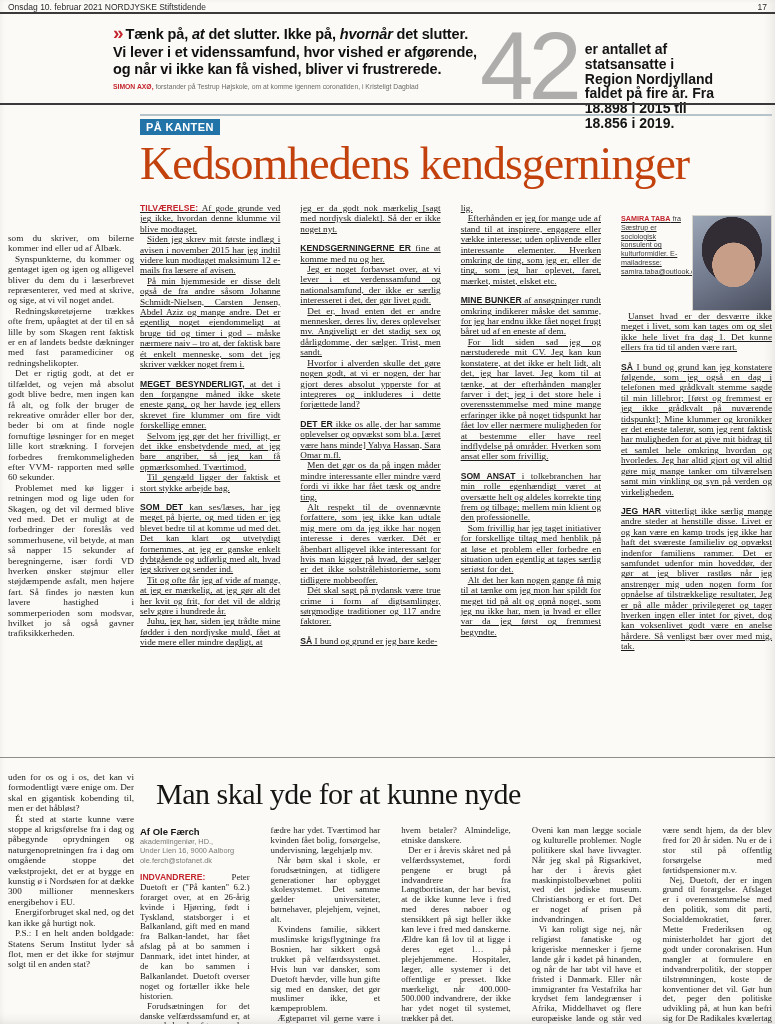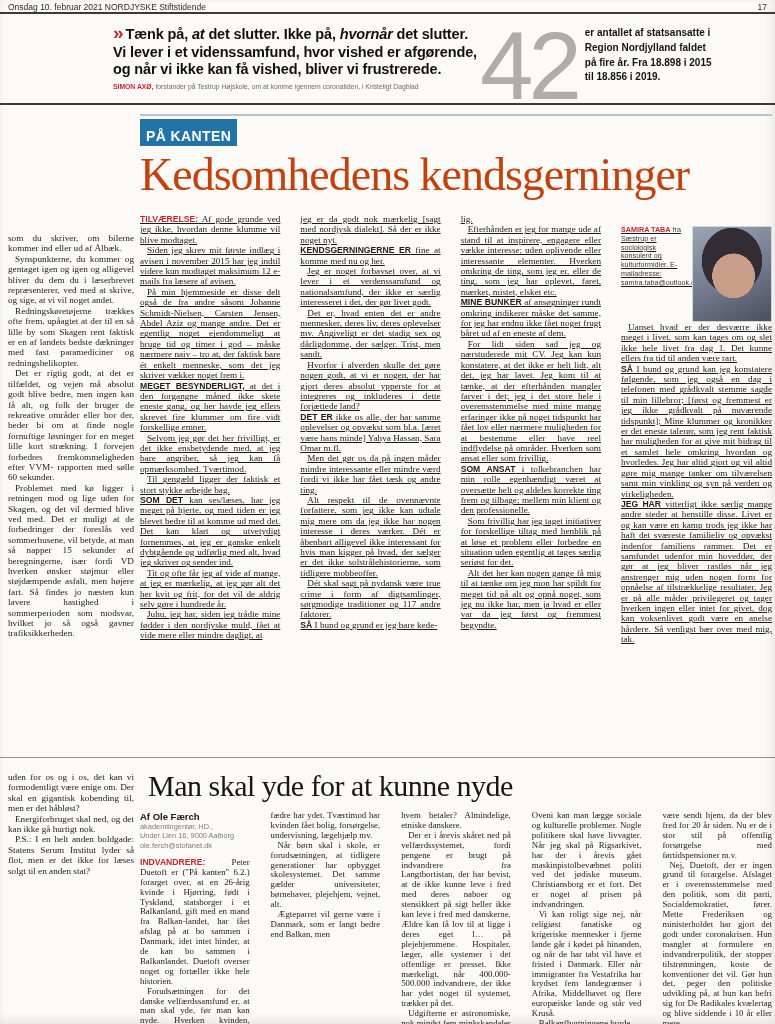--- a/index.html
+++ b/index.html
@@ -20,59 +20,59 @@
   .quote-text { margin:0; font-family:"Liberation Sans", sans-serif; font-weight:bold;
                 font-size:14.5px; line-height:17.5px; letter-spacing:-0.15px; color:#101010; }
   .qmark { color:#c4262e; font-size:19px; margin-right:4px; letter-spacing:-2px; }
   .attr { margin-top:4px; font-family:"Liberation Sans", sans-serif; font-size:6.8px; color:#6e6c68; }
   .attr b { color:#c4262e; }
 
   
   .fact { position:absolute; top:26px; left:480px; width:240px; display:flex; }
   .fact-num { font-family:"Liberation Sans", sans-serif; font-size:96px; line-height:80px;
               letter-spacing:-5px; color:#aeadab; font-weight:400; }
-  .fact-text { width:160px; margin-left:8px; margin-top:0; font-family:"Liberation Sans", sans-serif;
-               font-weight:bold; font-size:10px; line-height:14.8px; color:#141414; }
+  .fact-text { width:160px; margin-left:8px; margin-top:16px; font-family:"Liberation Sans", sans-serif;
+               font-weight:bold; font-size:14px; line-height:14.8px; color:#141414; }
 
   
   .leftcol { position:absolute; left:8px; width:126px; overflow:hidden;
              font-size:8.8px; line-height:9.7px; text-align:justify; }
   .lt { top:233px; height:468px; }
   .lb { top:772px; height:248px; }
 
   
   .main-art { position:absolute; top:114px; left:140px; width:632px; }
   .art-toprule { height:2px; background:#b7c3ca; }
   .tag { display:inline-block; margin-top:3px; background:#2173a8; color:#fff;
-         font-family:"Liberation Sans", sans-serif; font-weight:bold; font-size:14px;
-         padding:9px 6px 2px 6px; letter-spacing:0.4px; }
+         font-family:"Liberation Sans", sans-serif; font-weight:bold; font-size:11px;
+         padding:2px 6px 2px 6px; letter-spacing:0.4px; }
   .headline { margin:4px 0 0 0; font-weight:normal; font-size:46px; line-height:50px;
               letter-spacing:-1px; color:#c2410c; }
   .cols4 { margin-top:14px; display:grid; grid-template-columns:repeat(4,1fr); gap:20px;
            height:502px; overflow:hidden;text-decoration:underline; }
   .col p { margin:0; font-size:9.2px; line-height:10.4px; text-align:justify; text-indent:7px; }
   .col p:first-child, .col p.lead { text-indent:0; }
-  .col p.gap { }
+  .col p.gap { margin-top:9px; }
   .kicker { color:#c4262e; font-family:"Liberation Sans", sans-serif; font-weight:bold; font-size:8.6px; }
   .blead { font-family:"Liberation Sans", sans-serif; font-weight:bold; font-size:8.6px; }
 
   
   .bio { display:flex; gap:5px; margin-top:12px; }
   .bio-text { font-family:"Liberation Sans", sans-serif; font-size:7.2px; line-height:8.8px; color:#3a3a3a; width:66px; }
   .bio-name { color:#c4262e; font-weight:bold;text-align:right; }
   .photo { width:78px; height:94px; flex-shrink:0;
     background:
       radial-gradient(46% 40% at 52% 52%, #c79e87 0 59%, rgba(0,0,0,0) 60%),
       radial-gradient(64% 58% at 50% 36%, #322c34 0 60%, rgba(0,0,0,0) 61%),
       linear-gradient(155deg, #9aa5b5 0%, #71798c 55%, #4a4f5e 100%);
     border:1px solid #d8d5cf; }
 
   
   .bot-art { position:absolute; top:761px; left:140px; width:632px; }
-  .bot-headline { margin:8px; font-weight:normal; font-size:30px; line-height:33px; letter-spacing:-0.5px; color:#161614; }
+  .bot-headline { margin:16px; font-weight:normal; font-size:30px; line-height:33px; letter-spacing:-0.5px; color:#161614; }
   .cols5 { margin-top:9px; display:grid; grid-template-columns:repeat(5,1fr); gap:21px;
            height:214px; overflow:hidden; }
   .cols5 .col p { font-size:8.8px; line-height:9.9px; }
   .byline { margin-bottom:8px; font-family:"Liberation Sans", sans-serif; }
   .byline-name { font-weight:bold; font-size:9.5px; color:#151515; }
   .byline-det { font-size:7.4px; line-height:9.3px; color:#7c7a76; }
 </style>
 </head>
 <body>
 
@@ -149,42 +149,44 @@
           <p class="lead gap"><span class="blead">SÅ</span> I bund og grund kan jeg konstatere følgende, som jeg også en dag i telefonen med grådkvalt stemme sagde til min lillebror; [først og fremmest er jeg ikke grådkvalt på nuværende tidspunkt]; Mine klummer og kronikker er det eneste talerør, som jeg rent faktisk har muligheden for at give mit bidrag til et samlet hele omkring hvordan og hvorledes. Jeg har altid gjort og vil altid gøre mig mange tanker om tilværelsen samt min vinkling og syn på verden og virkeligheden.</p>
           <p class="lead gap"><span class="blead">JEG HAR</span> vitterligt ikke særlig mange andre steder at henstille disse. Livet er og kan være en kamp trods jeg ikke har haft det sværeste familieliv og opvækst indenfor familiens rammer. Det er samfundet udenfor min hoveddør, der gør at jeg bliver rastløs når jeg anstrenger mig uden nogen form for opnåelse af tilstrækkelige resultater, Jeg er på alle måder privilegeret og tager hverken ingen eller intet for givet, dog kan voksenlivet godt være en anelse hårdere. Så venligst bær over med mig, tak.</p>
         </div>
     </div>
   </div>
 
   <div class="rule-dark r3"></div>
 
   <div class="leftcol lb col">
       <p>uden for os og i os, det kan vi formodentligt være enige om. Der skal en gigantisk kobending til, men er det håbløst?</p>
+      <p>Ét sted at starte kunne være stoppe al krigsførelse fra i dag og påbegynde oprydningen og naturgenopretningen fra i dag om omgående stoppe det vækstprojekt, det er at bygge en kunstig ø i Nordsøen for at dække 300 millioner menneskers energibehov i EU.</p>
       <p>Energiforbruget skal ned, og det kan ikke gå hurtigt nok.</p>
-      <p>P.S.: I en helt anden boldgade: Statens Serum Institut lyder så flot, men er det ikke for læses solgt til en anden stat?</p>
+      <p>P.S.: I en helt anden boldgade: Statens Serum Institut lyder så flot, men er det ikke for støjmur solgt til en anden stat?</p>
     </div>
 
   <div class="bot-art">
     <h2 class="bot-headline">Man skal yde for at kunne nyde</h2>
     <div class="cols5">
       <div class="col">
         <div class="byline">
           <div class="byline-name">Af Ole Færch</div>
           <div class="byline-det">akademiingeniør, HD.,</div>
           <div class="byline-det">Under Lien 16, 9000 Aalborg</div>
           <div class="byline-det">ole.ferch@stofanet.dk</div>
         </div>
         <div class="col">
             <p class="lead"><span class="kicker">INDVANDRERE:</span> Peter Duetoft er ("På kanten" 6.2.) forarget over, at en 26-årig kvinde i Hjørring, født i Tyskland, statsborger i et Balkanland, gift med en mand fra Balkan-landet, har fået afslag på at bo sammen i Danmark, idet intet hinder, at de kan bo sammen i Balkanlandet. Duetoft overser noget og fortæller ikke hele historien.</p>
             <p>Forudsætningen for det danske velfærdssamfund er, at man skal yde, før man kan nyde. Hverken kvinden, hendes mand eller deres for-</p>
           </div>
       </div>
       <div class="col">
           <p>fædre har ydet. Tværtimod har kvinden fået bolig, forsørgelse, undervisning, lægehjælp mv.</p>
           <p>Når børn skal i skole, er forudsætningen, at tidligere generationer har opbygget skolesystemet. Det samme gælder universiteter, børnehaver, plejehjem, vejnet, alt.</p>
+          <p>Kvindens familie, sikkert muslimske krigsflygtninge fra Bosnien, har sikkert også trukket på velfærdssystemet. Hvis hun var dansker, som Duetoft hævder, ville hun gifte sig med en dansker, det gør muslimer ikke, et kæmpeproblem.</p>
           <p>Ægteparret vil gerne være i Danmark, som er langt bedre end Balkan, men</p>
         </div>
       <div class="col">
           <p>hvem betaler? Almindelige, etniske danskere.</p>
           <p>Der er i årevis skåret ned på velfærdssystemet, fordi pengene er brugt på indvandrere fra Langtbortistan, der har bevist, at de ikke kunne leve i fred med deres naboer og stensikkert på sigt heller ikke kan leve i fred med danskerne. Ældre kan få lov til at ligge i deres eget l… på plejehjemmene. Hospitaler, læger, alle systemer i det offentlige er presset. Ikke mærkeligt, når 400.000-500.000 indvandrere, der ikke har ydet noget til systemet, trækker på det.</p>
           <p>Udgifterne er astronomiske, nok mindst fem minkskandaler a 19 mia. – årligt!</p>
         </div>
       <div class="col">
           <p>Oveni kan man lægge sociale og kulturelle problemer. Nogle politikere skal have livvagter. Når jeg skal på Rigsarkivet, har der i årevis gået maskinpistolbevæbnet politi ved det jødiske museum. Christiansborg er et fort. Det er noget af prisen på indvandringen.</p>
           <p>Vi kan roligt sige nej, når religiøst fanatiske og krigeriske mennesker i fjerne lande går i kødet på hinanden, og når de har tabt vil have et fristed i Danmark. Eller når immigranter fra Vestafrika har krydset fem landegrænser i Afrika, Middelhavet og flere europæiske lande og står ved Kruså.</p>

